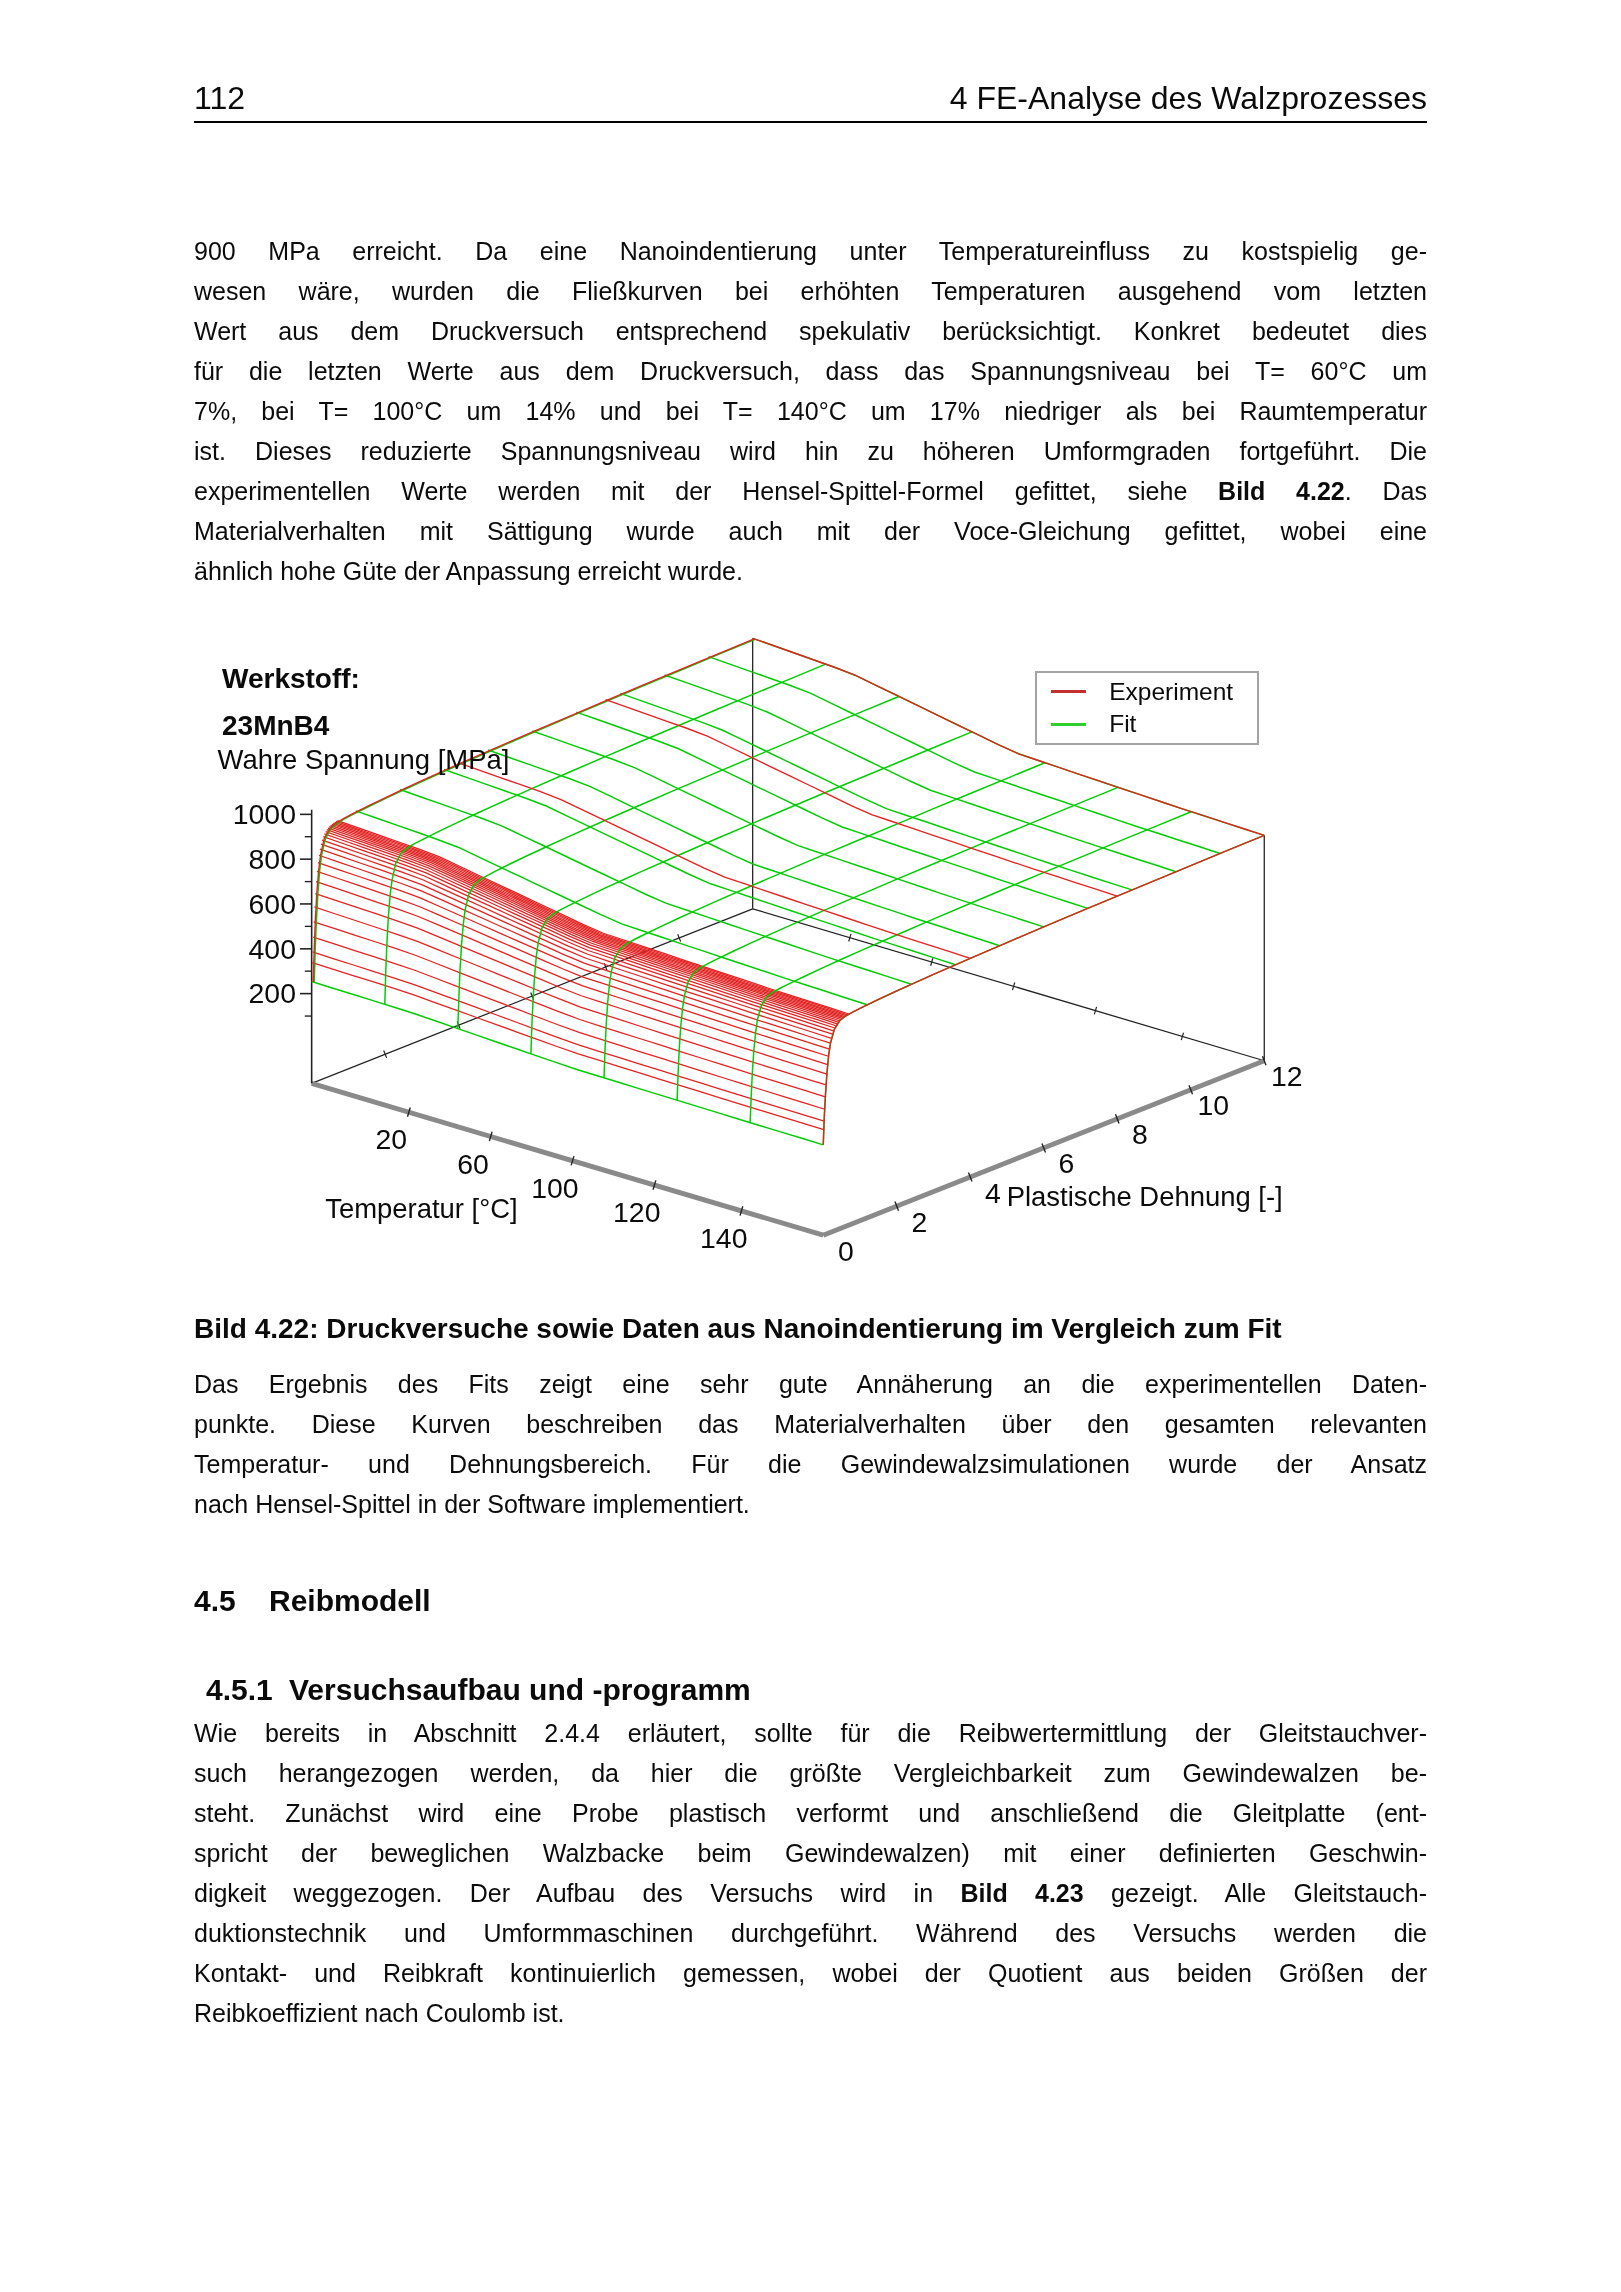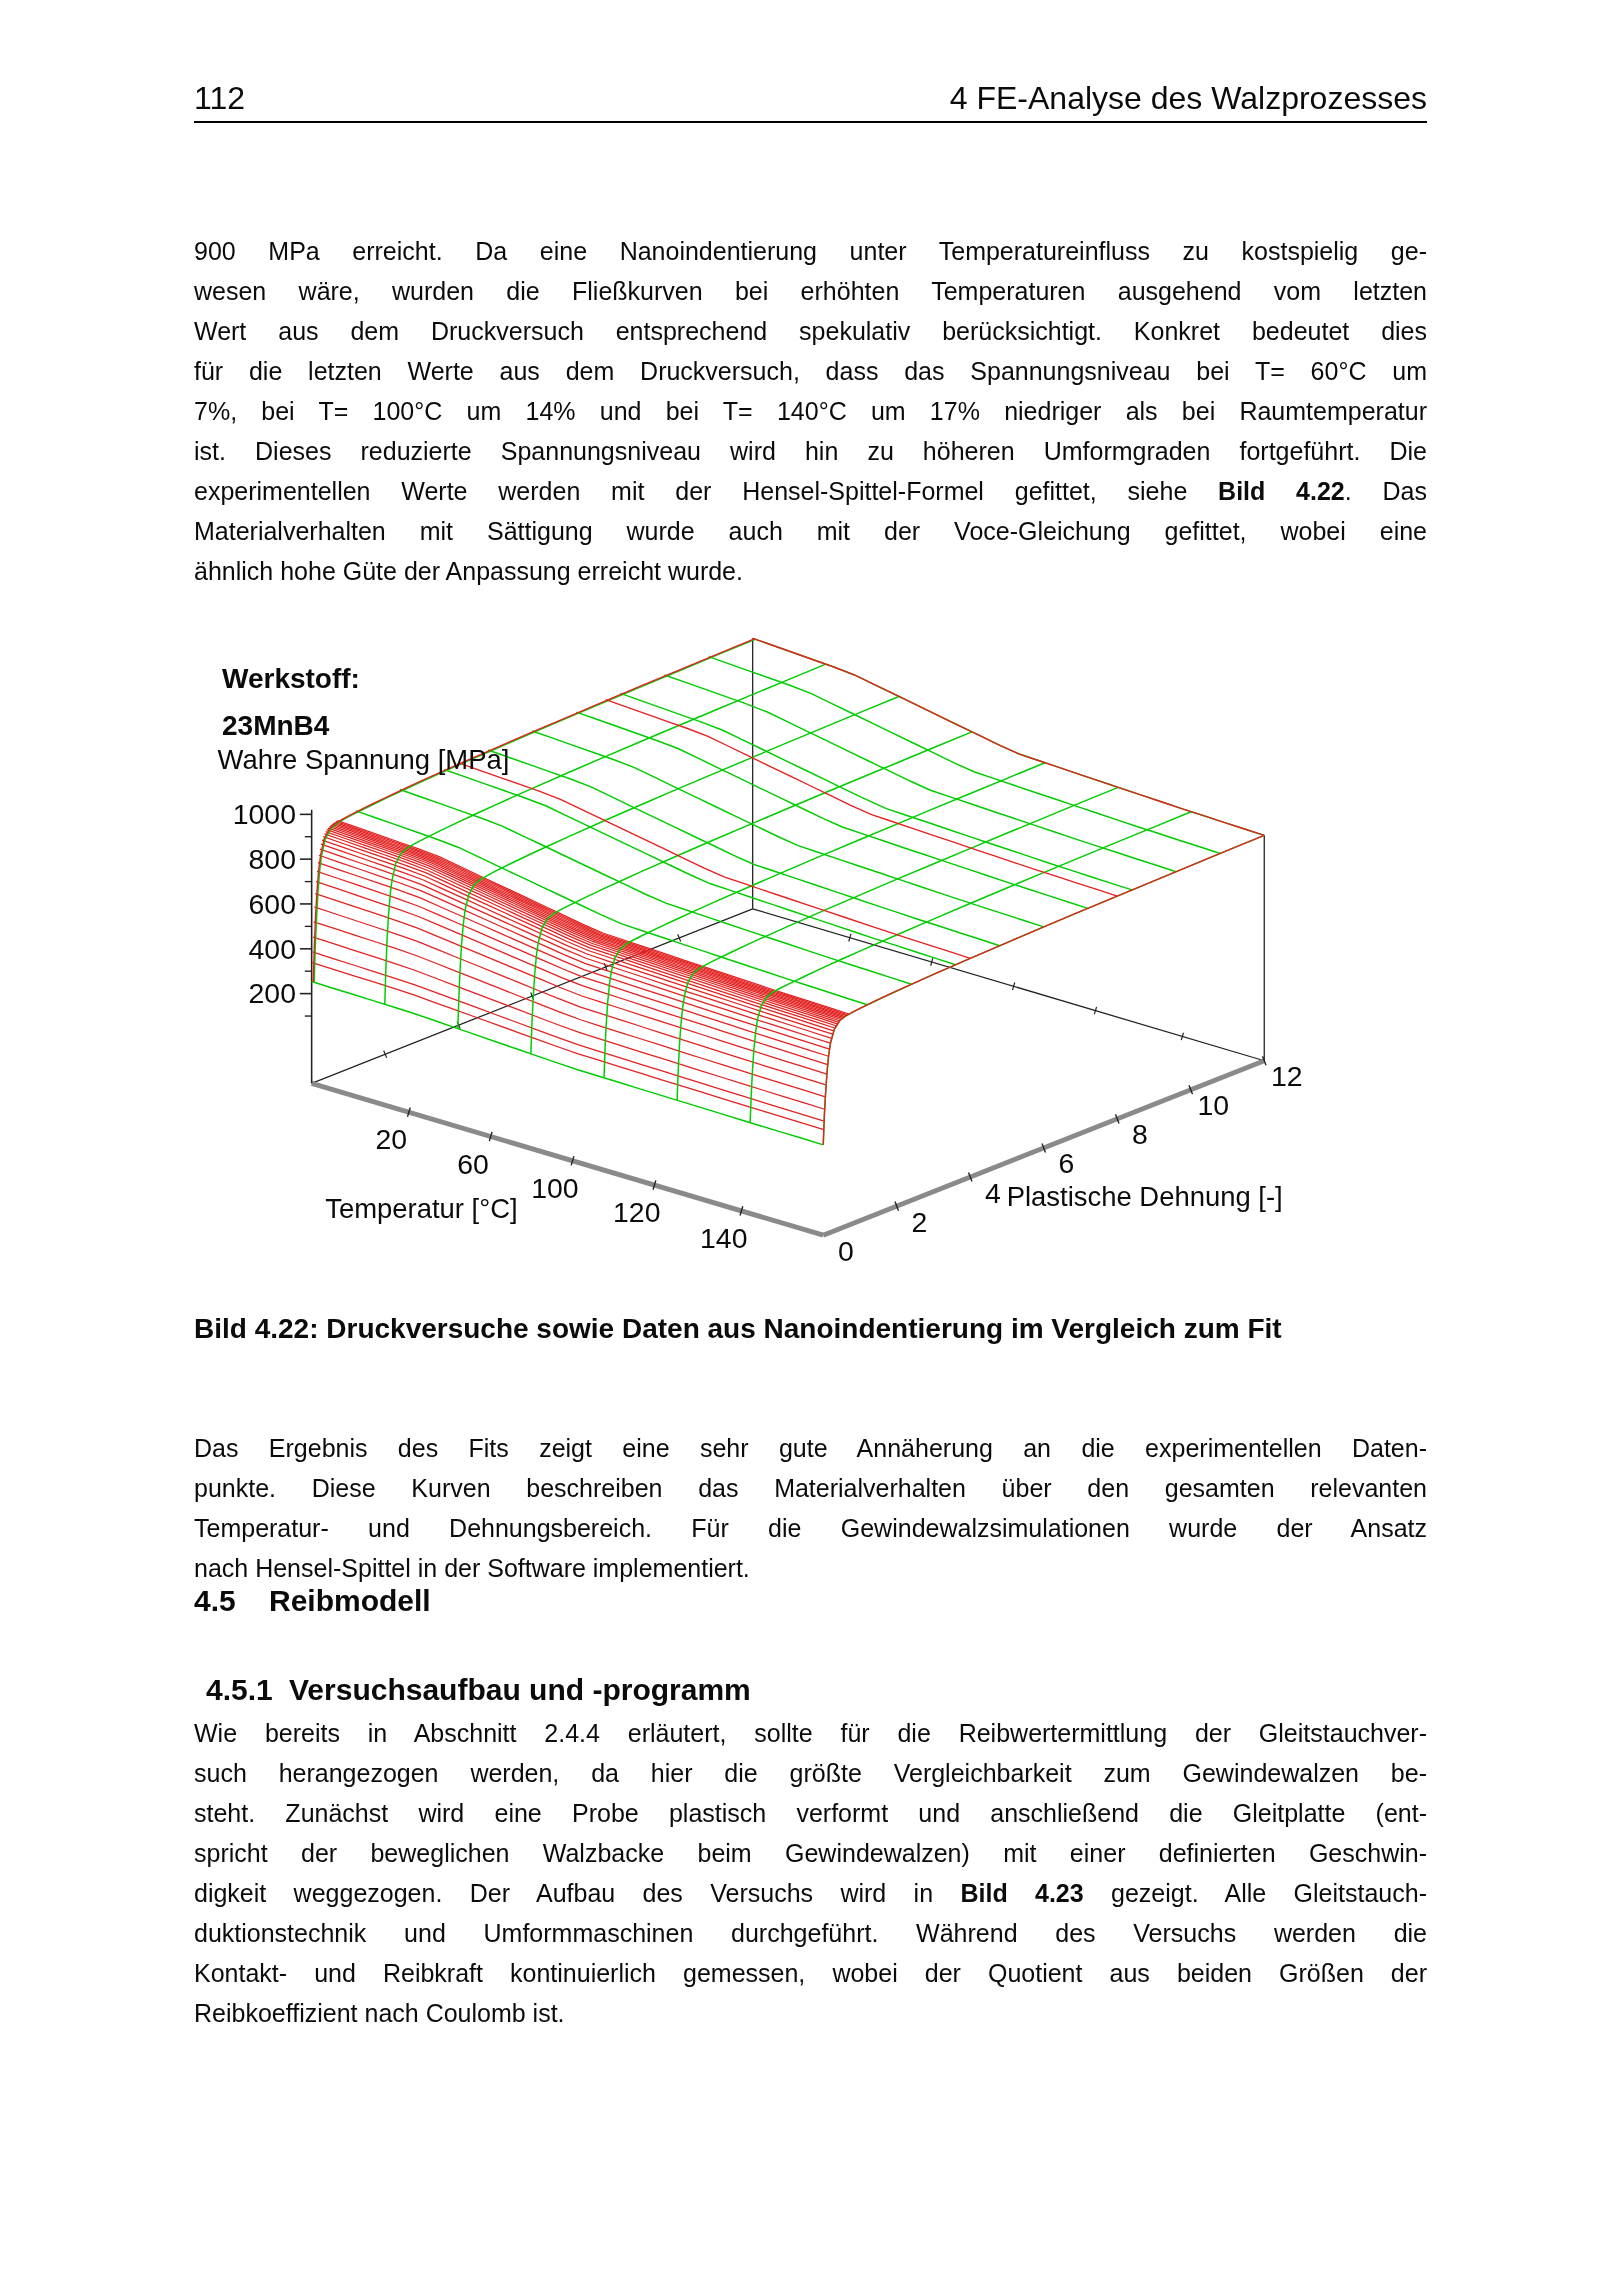--- a/index.html
+++ b/index.html
@@ -191,26 +191,36 @@
         <text x="1168" y="1230" text-anchor="middle" font-size="28" fill="#0b0b0b" font-family="&quot;Liberation Sans&quot;, sans-serif">Plastische Dehnung [-]</text>
         <text x="222" y="784" text-anchor="start" font-size="28" fill="#0b0b0b" font-family="&quot;Liberation Sans&quot;, sans-serif">Wahre Spannung [MPa]</text>
       </g>
     </svg>
 
   <div id="material-label" class="abs">
     <div>Werkstoff:</div>
     <div>23MnB4</div>
   </div>
 
+  <div id="legend" class="abs">
+    <div class="legend-row">
+      <span class="legend-swatch" style="background: rgb(194, 48, 48);"></span>
+      <span>Experiment</span>
+    </div>
+    <div class="legend-row">
+      <span class="legend-swatch" style="background: rgb(47, 206, 47);"></span>
+      <span>Fit</span>
+    </div>
+  </div>
 
   <div id="caption" class="abs" style="top:1309px">
       <div class="tline lastline"><span class="bold">Bild 4.22: Druckversuche sowie Daten aus Nanoindentierung im Vergleich zum Fit</span></div>
     </div>
 
-  <div class="para abs" style="top:1428px">
+  <div class="para abs" style="top:1364px">
       <div class="tline"><span>Das Ergebnis des Fits zeigt eine sehr gute Annäherung an die experimentellen Daten-</span></div>
       <div class="tline"><span>punkte. Diese Kurven beschreiben das Materialverhalten über den gesamten relevanten</span></div>
       <div class="tline"><span>Temperatur- und Dehnungsbereich. Für die Gewindewalzsimulationen wurde der Ansatz</span></div>
       <div class="tline lastline"><span>nach Hensel-Spittel in der Software implementiert.</span></div>
     </div>
 
   <div id="h2" class="abs" style="top:1580px">
     <span class="num">4.5</span><span>Reibmodell</span>
   </div>
   <div id="h3" class="abs" style="top:1670px">

